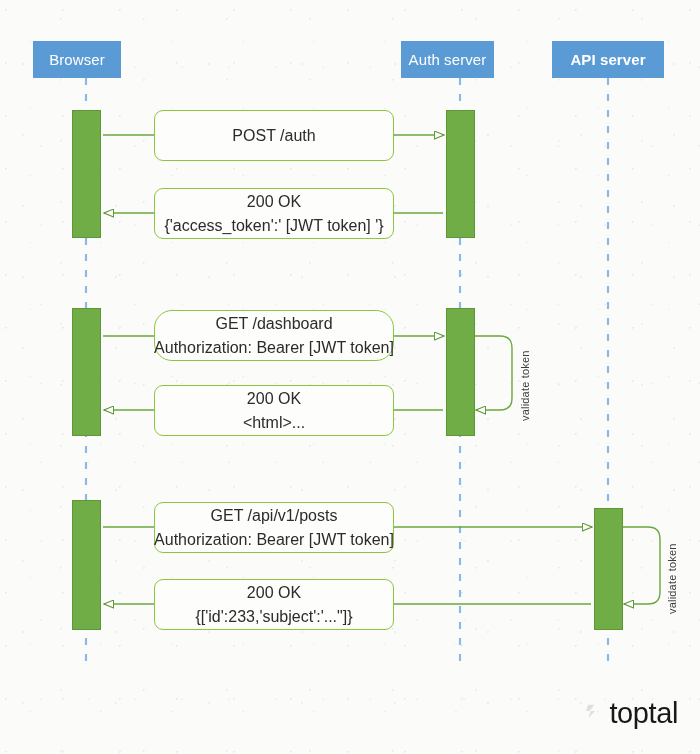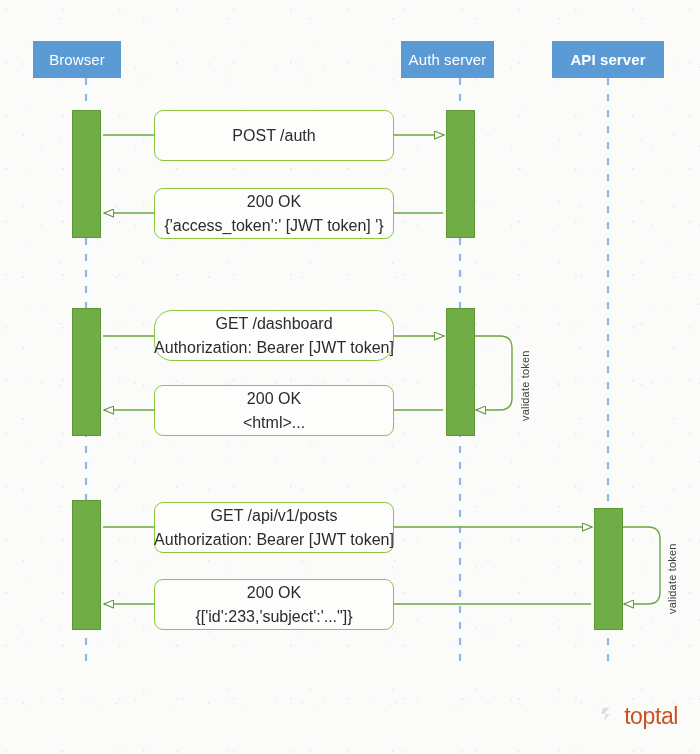--- a/index.html
+++ b/index.html
@@ -91,22 +91,22 @@
     position: absolute;
     right: 22px;
     bottom: 24px;
     display: flex;
     align-items: center;
     gap: 5px;
     z-index: 5;
     opacity: .9;
   }
   #brand .brand-text {
-    font-size: 23px;
-    color: #c2410c;
+    font-size: 29px;
+    color: #000000;
     letter-spacing: -.4px;
   }
 </style>
 </head>
 <body>
 
 <div id="texture"></div>
 
 <div id="canvas">
 

